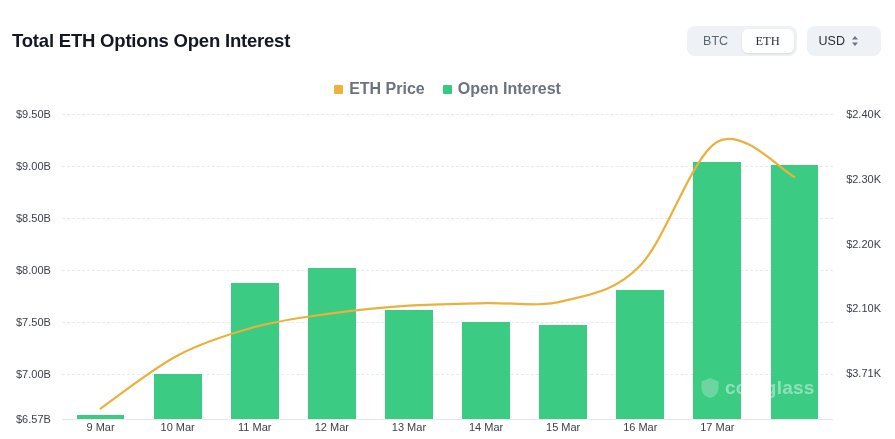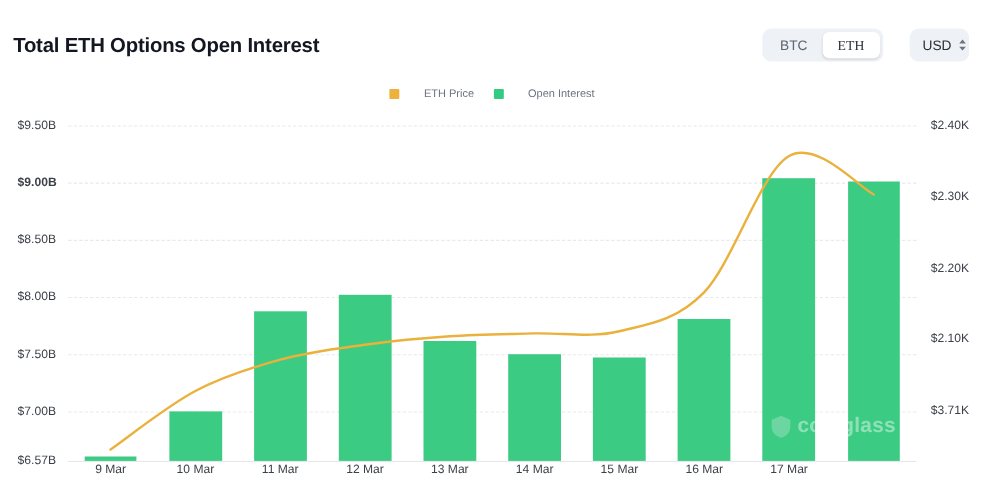--- a/index.html
+++ b/index.html
@@ -12,47 +12,47 @@
   }
   #app{position:relative;width:825px;height:439px;box-sizing:border-box;border-radius:27px;}
 
   
   .hdr{position:absolute;left:0;top:0;width:895px;height:68px;}
   .title{
     position:absolute;left:12px;top:30px;
     font-size:18.5px;font-weight:bold;color:#131722;letter-spacing:-0.2px;
     white-space:nowrap;
   }
-  .ctrls{position:absolute;right:14px;top:26px;display:flex;align-items:center;gap:24px;}
+  .ctrls{position:absolute;right:14px;top:26px;display:flex;align-items:center;gap:10px;}
   .seg{
     display:flex;align-items:center;background:#eef1f5;border-radius:8px;
     padding:3px;height:30px;box-sizing:border-box;
   }
   .seg .opt{
     display:flex;align-items:center;justify-content:center;
     min-width:52px;height:24px;padding:0 12px;box-sizing:border-box;
     font-size:12.5px;color:#5b6573;border-radius:6px;cursor:pointer;
     white-space:nowrap;
   }
   .seg .opt.on{background:#ffffff;color:#2b3139;font-weight:normal;
     box-shadow:0 1px 2px rgba(16,24,40,.10);font-family:Liberation Serif, serif;}
   .sel{
     position:relative;display:flex;align-items:center;gap:6px;
-    background:#eef1f5;border-radius:8px;height:30px;padding:0 2px 0 12px;
+    background:#eef1f5;border-radius:8px;height:30px;padding:0 22px 0 12px;
     box-sizing:border-box;font-size:12.5px;color:#2b3139;cursor:pointer;
   }
   .chev{display:flex;flex-direction:column;gap:2px;line-height:0;}
   .chev svg{display:block;}
 
   
   .legend{
     position:absolute;left:0;top:80px;width:895px;
     display:flex;justify-content:center;align-items:center;gap:18px;
   }
-  .lg{display:flex;align-items:center;gap:22px;font-size:10px;color:#6b7280;}
+  .lg{display:flex;align-items:center;gap:6px;font-size:16px;color:#6b7280;font-weight:bold;}
   .swatch{width:9px;height:9px;border-radius:1px;display:block;}
 
   
   .plot{position:absolute;left:0;top:0;width:895px;height:439px;}
   .ylab{
     position:absolute;font-size:11px;color:#3c4149;white-space:nowrap;
     transform:translateY(-50%);
   }
   .ylab.l{left:16px;text-align:left;}
   .ylab.r{right:14px;text-align:right;}
@@ -121,21 +121,21 @@
       <div class="ylab l" style="top: 419px;">$6.57B</div>
       <div class="grid" style="top: 374.239px;"></div>
       <div class="ylab l" style="top: 374.239px;">$7.00B</div>
       <div class="grid" style="top: 322.191px;"></div>
       <div class="ylab l" style="top: 322.191px;">$7.50B</div>
       <div class="grid" style="top: 270.143px;"></div>
       <div class="ylab l" style="top: 270.143px;">$8.00B</div>
       <div class="grid" style="top: 218.096px;"></div>
       <div class="ylab l" style="top: 218.096px;">$8.50B</div>
       <div class="grid" style="top: 166.048px;"></div>
-      <div class="ylab l" style="top: 166.048px; font-weight: bold;">$9.00B</div>
+      <div class="ylab l" style="top: 166.048px;">$9.00B</div>
       <div class="grid" style="top: 114px;"></div>
       <div class="ylab l" style="top: 114px;">$9.50B</div>
       <div class="ylab r" style="top: 373.023px;">$3.71K</div>
       <div class="ylab r" style="top: 308.268px;">$2.10K</div>
       <div class="ylab r" style="top: 243.512px;">$2.20K</div>
       <div class="ylab r" style="top: 178.756px; text-align: center;">$2.30K</div>
       <div class="ylab r" style="top: 114px; margin-left: 36px;">$2.40K</div>
       <div class="bars">
         <div class="bar" style="left: 14.649px; top: 414.836px; width: 47.802px; height: 4.16382px; background: rgb(60, 203, 131);"></div>
         <div class="bar" style="left: 91.749px; top: 374.239px; width: 47.802px; height: 44.7611px; background: rgb(60, 203, 131);"></div>

